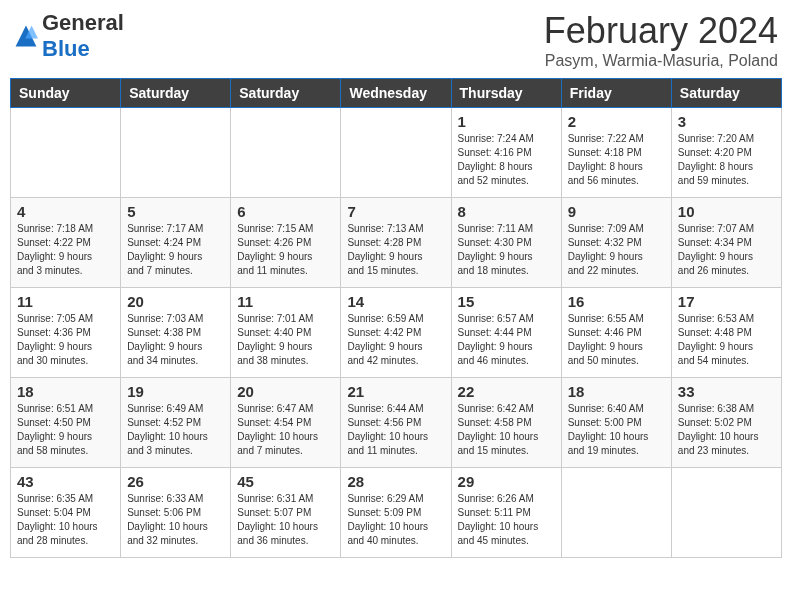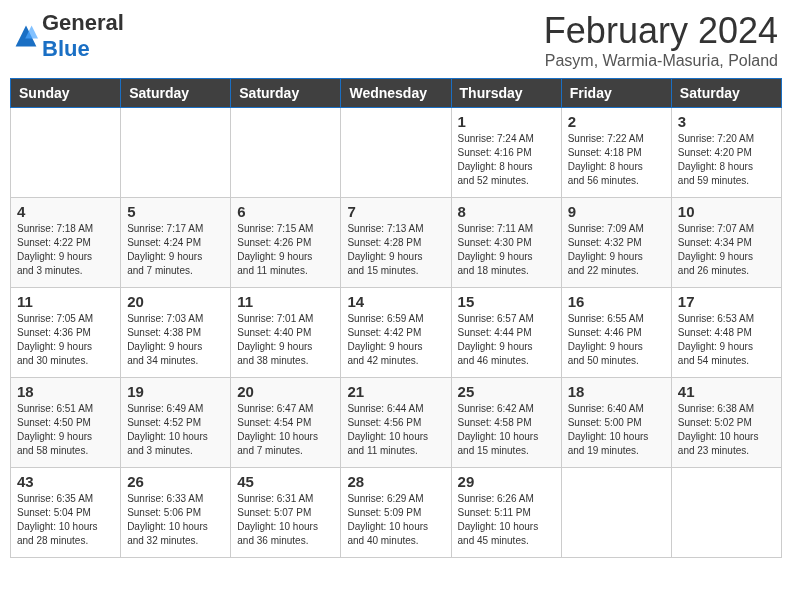--- a/index.html
+++ b/index.html
@@ -212,29 +212,29 @@
         </td>
         <td>
           <span class="day-number">20</span>
           <div class="day-info">Sunrise: 6:47 AM<br>Sunset: 4:54 PM<br>Daylight: 10 hours<br>and 7 minutes.</div>
         </td>
         <td>
           <span class="day-number">21</span>
           <div class="day-info">Sunrise: 6:44 AM<br>Sunset: 4:56 PM<br>Daylight: 10 hours<br>and 11 minutes.</div>
         </td>
         <td>
-          <span class="day-number">25</span>
+          <span class="day-number">22</span>
           <div class="day-info">Sunrise: 6:42 AM<br>Sunset: 4:58 PM<br>Daylight: 10 hours<br>and 15 minutes.</div>
         </td>
         <td>
           <span class="day-number">18</span>
           <div class="day-info">Sunrise: 6:40 AM<br>Sunset: 5:00 PM<br>Daylight: 10 hours<br>and 19 minutes.</div>
         </td>
         <td>
-          <span class="day-number">41</span>
+          <span class="day-number">33</span>
           <div class="day-info">Sunrise: 6:38 AM<br>Sunset: 5:02 PM<br>Daylight: 10 hours<br>and 23 minutes.</div>
         </td>
       </tr>
       <tr>
         <td>
           <span class="day-number">43</span>
           <div class="day-info">Sunrise: 6:35 AM<br>Sunset: 5:04 PM<br>Daylight: 10 hours<br>and 28 minutes.</div>
         </td>
         <td>
           <span class="day-number">26</span>

